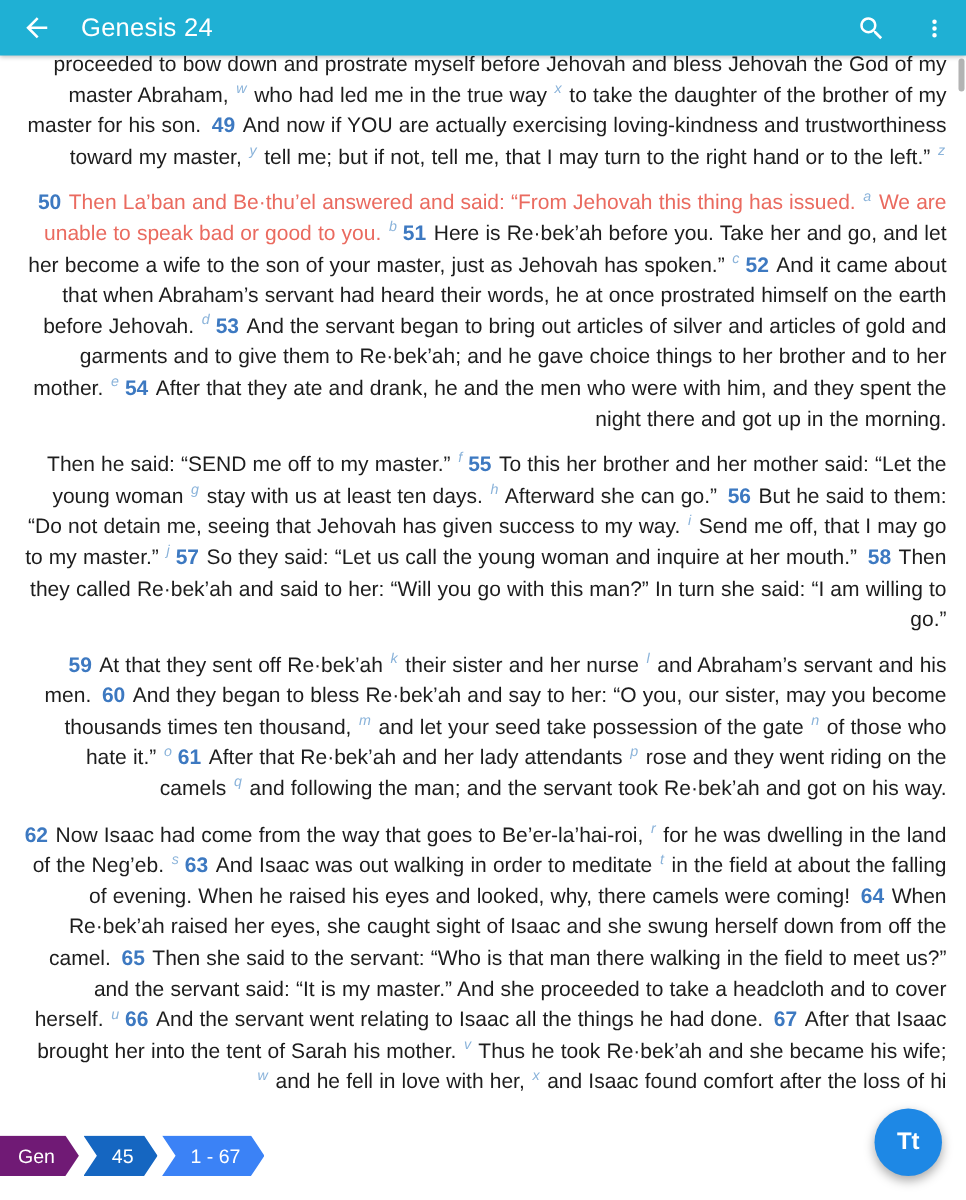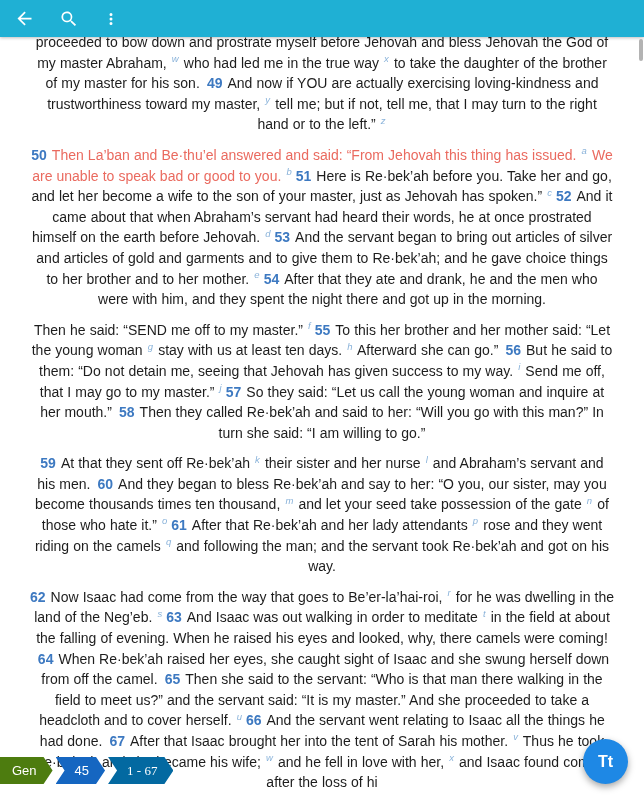--- a/index.html
+++ b/index.html
@@ -30,22 +30,22 @@
   .title { flex:1; font-size:17px; font-weight:500; color:#fff; margin-left:6px; letter-spacing:.2px; }
   .icon-btn { width:42px; height:37px; display:flex; align-items:center; justify-content:center; }
 
   
   .content {
     position:absolute; top:37px; left:0; right:0; bottom:0;
     padding:0 13px; overflow:hidden;
   }
   .content-inner { margin-top:-5px; }
   .para {
-    margin:10px 17px; font-size:14px; line-height:20.6px;
-    color:#1d1d1d; text-align:center; word-spacing:.2px;
+    margin:10px 0; font-size:14px; line-height:20.6px;
+    color:#1d1d1d; text-align:right; word-spacing:.2px;
   }
   .para:first-child { margin-top:0; }
   .v {
     font-weight:bold; color:var(--verse-color);
     margin:0 5px 0 3px;
   }
   .para > .v:first-child { margin-left:0; }
   .fnote {
     font-size:9.5px; font-style:italic; line-height:0;
     color:var(--footnote-color); vertical-align:super; margin:0 1px;
@@ -84,20 +84,21 @@
 <body>
 
 <div class="appbar">
   <button class="back-btn">
     <span style="display:flex;">
       <svg width="21" height="21" viewBox="0 0 24 24">
           <path d="M20 11H7.8l5.6-5.6L12 4l-8 8 8 8 1.4-1.4L7.8 13H20z" fill="#ffffff"></path>
         </svg>
     </span>
   </button>
+  <div class="title">Genesis 24</div>
   <button class="icon-btn">
     <span style="display:flex;">
       <svg width="20" height="20" viewBox="0 0 24 24">
           <path d="M15.5 14h-.8l-.3-.3a6.5 6.5 0 1 0-.7.7l.3.3v.8l5 5 1.5-1.5-5-5zm-6 0a4.5 4.5 0 1 1 0-9 4.5 4.5 0 0 1 0 9z" fill="#ffffff"></path>
         </svg>
     </span>
   </button>
   <button class="icon-btn">
     <span style="display:flex;">
       <svg width="18" height="18" viewBox="0 0 24 24">
@@ -113,18 +114,18 @@
       <p class="para"><span class="v">50</span><span class="t hl">Then La’ban and Be·thu’el answered and said: “From Jehovah this thing has issued. </span><sup class="fnote">a</sup><span class="t hl"> We are unable to speak bad or good to you. </span><sup class="fnote">b</sup><span class="v">51</span><span class="t">Here is Re·bek’ah before you. Take her and go, and let her become a wife to the son of your master, just as Jehovah has spoken.” </span><sup class="fnote">c</sup><span class="v">52</span><span class="t">And it came about that when Abraham’s servant had heard their words, he at once prostrated himself on the earth before Jehovah. </span><sup class="fnote">d</sup><span class="v">53</span><span class="t">And the servant began to bring out articles of silver and articles of gold and garments and to give them to Re·bek’ah; and he gave choice things to her brother and to her mother. </span><sup class="fnote">e</sup><span class="v">54</span><span class="t">After that they ate and drank, he and the men who were with him, and they spent the night there and got up in the morning.</span></p>
       <p class="para"><span class="t">Then he said: “SEND me off to my master.” </span><sup class="fnote">f</sup><span class="v">55</span><span class="t">To this her brother and her mother said: “Let the young woman </span><sup class="fnote">g</sup><span class="t"> stay with us at least ten days. </span><sup class="fnote">h</sup><span class="t"> Afterward she can go.” </span><span class="v">56</span><span class="t">But he said to them: “Do not detain me, seeing that Jehovah has given success to my way. </span><sup class="fnote">i</sup><span class="t"> Send me off, that I may go to my master.” </span><sup class="fnote">j</sup><span class="v">57</span><span class="t">So they said: “Let us call the young woman and inquire at her mouth.” </span><span class="v">58</span><span class="t">Then they called Re·bek’ah and said to her: “Will you go with this man?” In turn she said: “I am willing to go.”</span></p>
       <p class="para"><span class="v">59</span><span class="t">At that they sent off Re·bek’ah </span><sup class="fnote">k</sup><span class="t"> their sister and her nurse </span><sup class="fnote">l</sup><span class="t"> and Abraham’s servant and his men. </span><span class="v">60</span><span class="t">And they began to bless Re·bek’ah and say to her: “O you, our sister, may you become thousands times ten thousand, </span><sup class="fnote">m</sup><span class="t"> and let your seed take possession of the gate </span><sup class="fnote">n</sup><span class="t"> of those who hate it.” </span><sup class="fnote">o</sup><span class="v">61</span><span class="t">After that Re·bek’ah and her lady attendants </span><sup class="fnote">p</sup><span class="t"> rose and they went riding on the camels </span><sup class="fnote">q</sup><span class="t"> and following the man; and the servant took Re·bek’ah and got on his way.</span></p>
       <p class="para"><span class="v">62</span><span class="t">Now Isaac had come from the way that goes to Be’er-la’hai-roi, </span><sup class="fnote">r</sup><span class="t"> for he was dwelling in the land of the Neg’eb. </span><sup class="fnote">s</sup><span class="v">63</span><span class="t">And Isaac was out walking in order to meditate </span><sup class="fnote">t</sup><span class="t"> in the field at about the falling of evening. When he raised his eyes and looked, why, there camels were coming! </span><span class="v">64</span><span class="t">When Re·bek’ah raised her eyes, she caught sight of Isaac and she swung herself down from off the camel. </span><span class="v">65</span><span class="t">Then she said to the servant: “Who is that man there walking in the field to meet us?” and the servant said: “It is my master.” And she proceeded to take a headcloth and to cover herself. </span><sup class="fnote">u</sup><span class="v">66</span><span class="t">And the servant went relating to Isaac all the things he had done. </span><span class="v">67</span><span class="t">After that Isaac brought her into the tent of Sarah his mother. </span><sup class="fnote">v</sup><span class="t"> Thus he took Re·bek’ah and she became his wife; </span><sup class="fnote">w</sup><span class="t"> and he fell in love with her, </span><sup class="fnote">x</sup><span class="t"> and Isaac found comfort after the loss of hi</span></p>
     </div>
 </div>
 
 <div class="scrollbar"></div>
 
 <div class="footer-chips">
-    <div class="chip first" style="background: #4d7c0f;">Gen</div>
+    <div class="chip first" style="background: #701a75;">Gen</div>
     <div class="chip notch" style="background: rgb(21, 102, 193);">45</div>
-    <div class="chip notch" style="background: #0369a1; font-family: Liberation Serif, serif;">1 - 67</div>
+    <div class="chip notch" style="background: #3b82f6;">1 - 67</div>
   </div>
 
 <button class="fab">Tt</button>
 
 </body></html>

